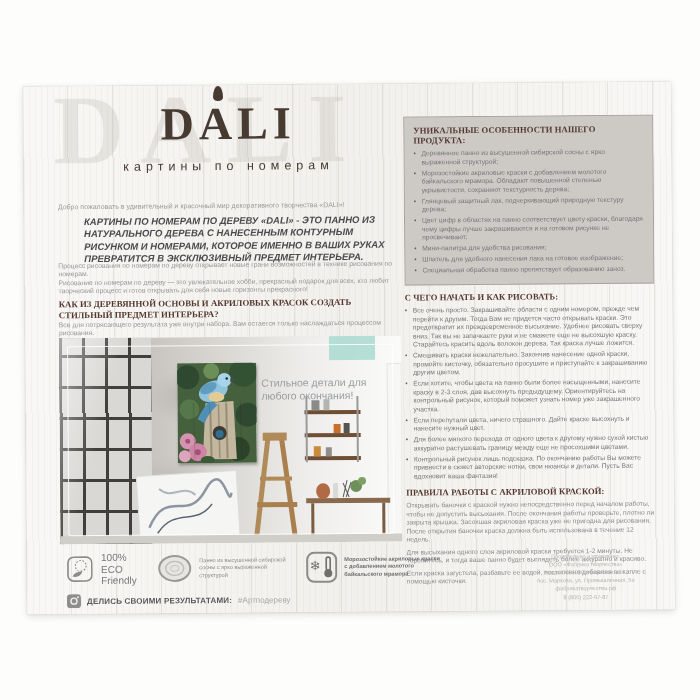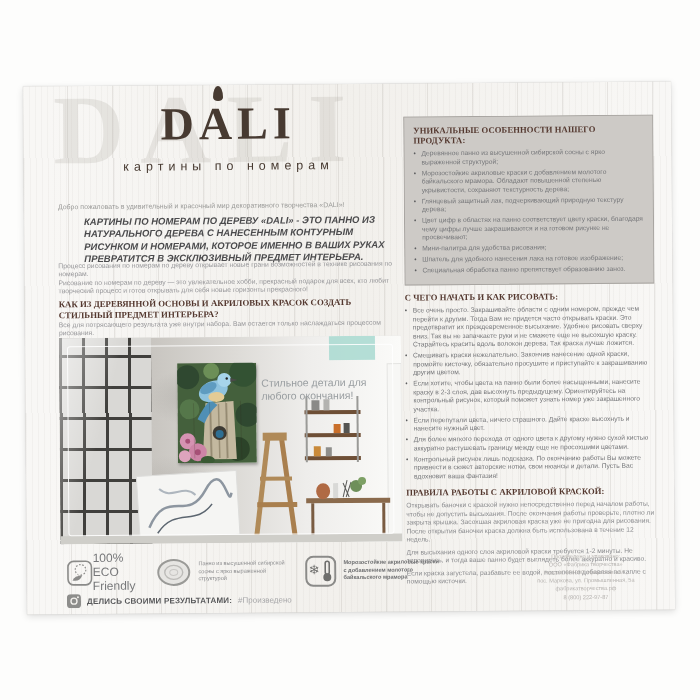--- a/index.html
+++ b/index.html
@@ -73,21 +73,21 @@
   ul.bullets li::before{content:"•";position:absolute;left:0;top:0;color:#5d5e60;}
   .rc-p{font-size:6.7px;line-height:1.27;color:#8b8c8f;margin:0 0 4px 0;}
 
   
   .manufacturer{position:absolute;left:498px;top:470px;width:122px;text-align:center;
        font-size:5.6px;line-height:1.45;color:#b6b3b0;}
 
   
   .badges{position:absolute;left:40px;top:466px;width:350px;display:flex;align-items:center;}
   .badge{display:flex;align-items:center;}
-  .badge-eco-label{font-size:12px;line-height:1.15;color:#77787a;}
+  .badge-eco-label{font-size:10px;line-height:1.15;color:#77787a;margin-left:8px;}
   .badge-small-label{font-size:5.6px;line-height:1.35;color:#8b8c8e;margin-left:7px;width:92px;}
   .badge-small-label.bold{font-weight:700;color:#6d6e70;width:100px;}
   .badge + .badge{margin-left:14px;}
 
   
   .share{position:absolute;left:40px;top:508px;display:flex;align-items:center;gap:6px;}
   .share-label{font-weight:700;font-size:8px;color:#58595b;letter-spacing:.2px;}
   .share-tag{font-size:8px;color:#a7a7a9;}
 </style>
 </head>
@@ -264,16 +264,16 @@
     </div>
   </div>
 
   <div class="share">
     <svg width="14" height="14" viewBox="0 0 14 14">
       <rect width="14" height="14" rx="3.5" fill="#8d8d8b"></rect>
       <circle cx="7" cy="7" r="3" fill="none" stroke="#f2f0ec" stroke-width="1.4"></circle>
       <circle cx="11" cy="3" r="1" fill="#f2f0ec"></circle>
     </svg>
     <span class="share-label">ДЕЛИСЬ СВОИМИ РЕЗУЛЬТАТАМИ:</span>
-    <span class="share-tag">#Произведено</span>
+    <span class="share-tag">#Артподереву</span>
   </div>
 
 </div>
 
 </body></html>

